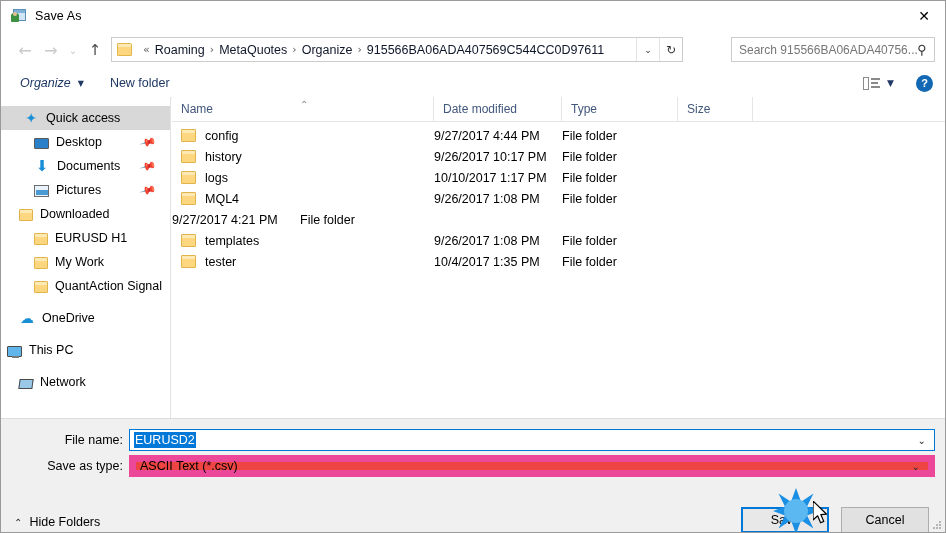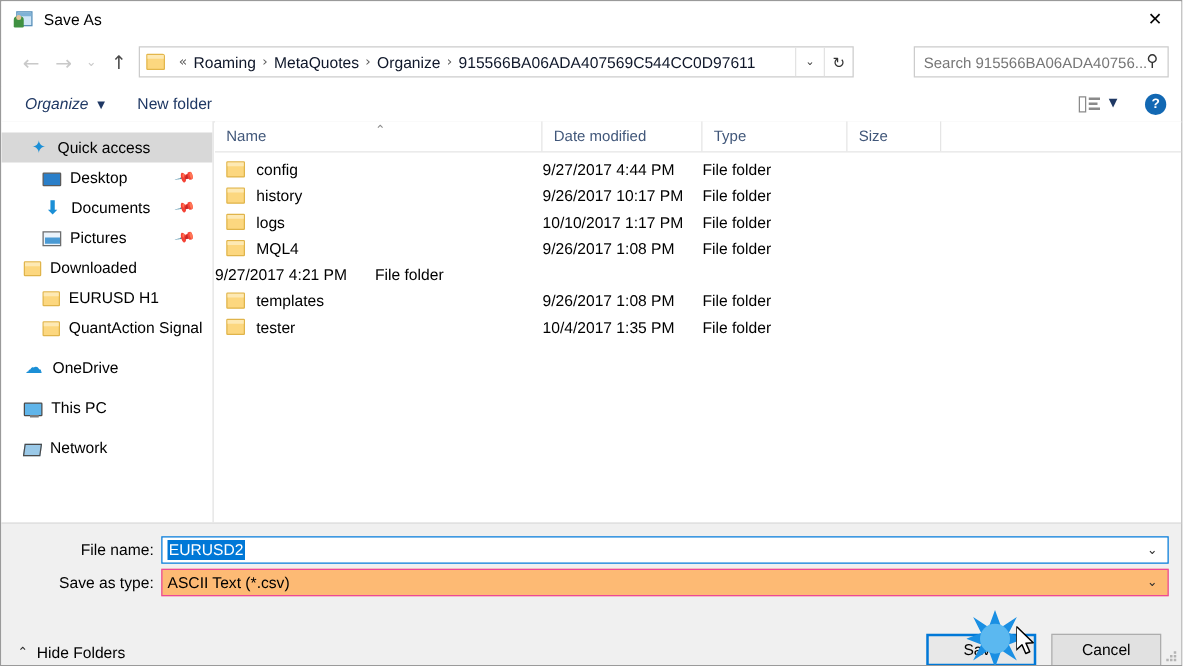--- a/index.html
+++ b/index.html
@@ -445,22 +445,22 @@
     align-items: center;
     font-size: 12.5px;
   }
   .combo.filename {
     top: 10px;
     background: #ffffff;
     border: 1px solid #0078d7;
   }
   .combo.savetype {
     top: 36px;
-    background: #fdba74;
-    border: 1px solid #ec4899;
+    background: #ef4444;
+    border: 7px solid #ec4899;
   }
   .combo .val {
     margin-left: 4px;
     color: #000;
   }
   .combo.filename .val {
     background: #0078d7;
     color: #ffffff;
     padding: 1px 1px;
   }
@@ -633,29 +633,33 @@
     <div class="nav-row" style="padding-left:18px">
       <span class="ico ico-folder"></span>
       <span class="nav-label">Downloaded</span>
     </div>
     <div class="nav-row" style="padding-left:33px">
       <span class="ico ico-folder"></span>
       <span class="nav-label">EURUSD H1</span>
     </div>
     <div class="nav-row" style="padding-left:33px">
       <span class="ico ico-folder"></span>
+      <span class="nav-label">My Work</span>
+    </div>
+    <div class="nav-row" style="padding-left:33px">
+      <span class="ico ico-folder"></span>
       <span class="nav-label">QuantAction Signal</span>
     </div>
     <div class="group-gap"></div>
     <div class="nav-row" style="padding-left:18px">
       <span class="ico ico-onedrive">☁</span>
       <span class="nav-label">OneDrive</span>
     </div>
     <div class="group-gap"></div>
-    <div class="nav-row" style="padding-left:18px">
+    <div class="nav-row" style="padding-left:6px">
       <span class="ico ico-pc"></span>
       <span class="nav-label">This PC</span>
     </div>
     <div class="group-gap"></div>
     <div class="nav-row" style="padding-left:18px">
       <span class="ico ico-network"></span>
       <span class="nav-label">Network</span>
     </div>
   </div>
 

